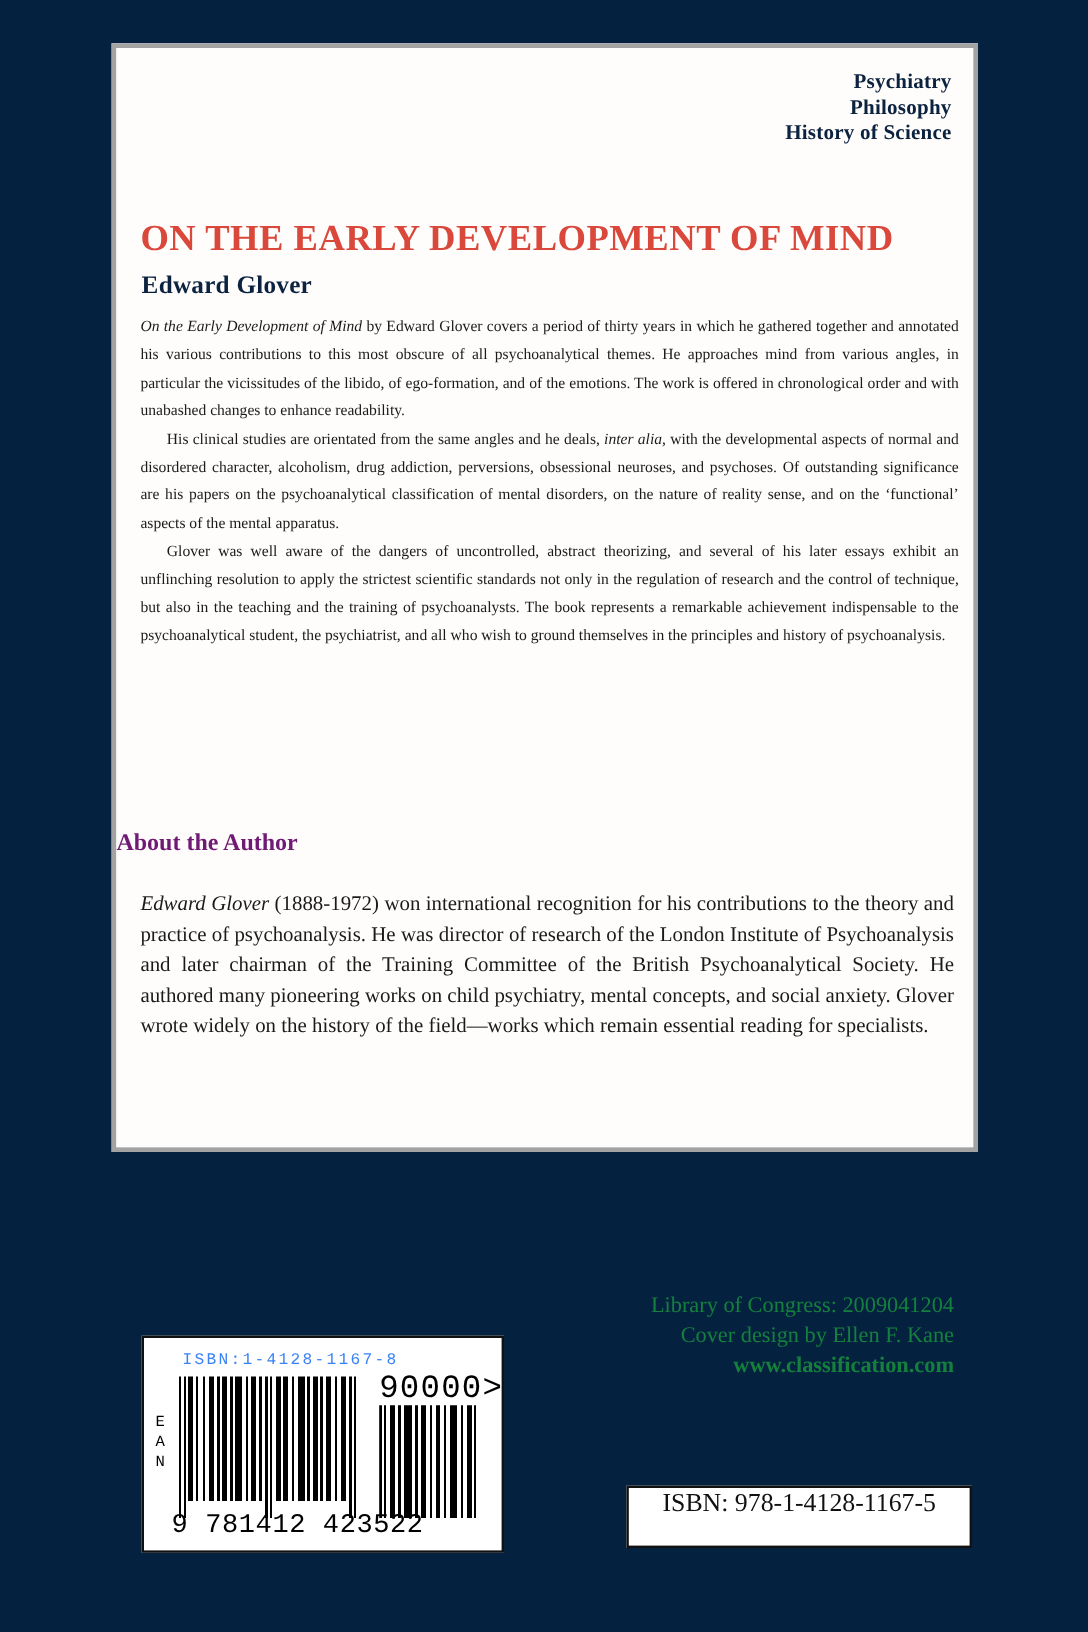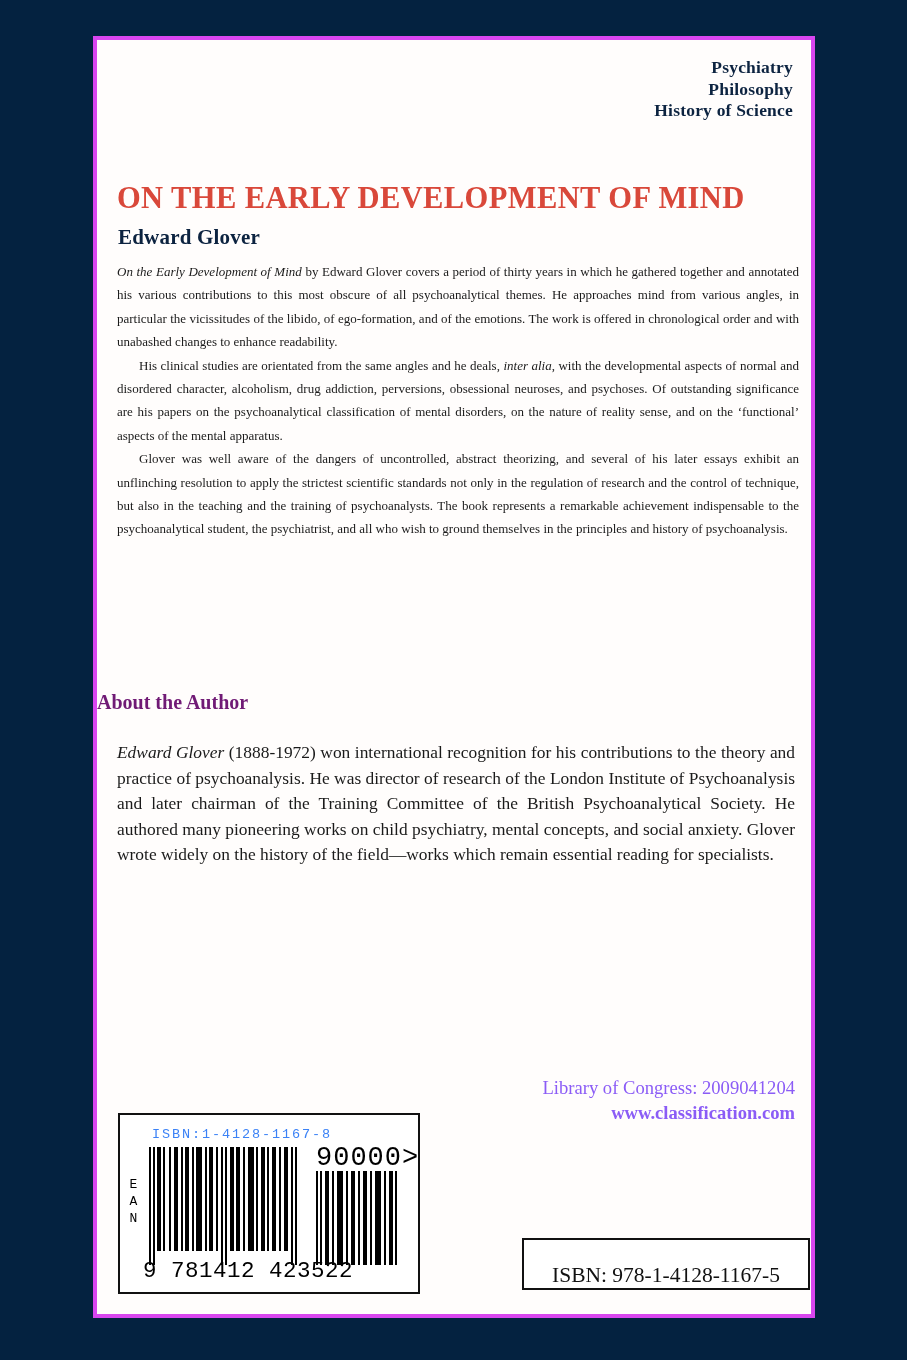--- a/index.html
+++ b/index.html
@@ -22,22 +22,22 @@
     background: #042240;
     box-sizing: border-box;
   }
 
   
   .frame {
     position: absolute;
     left: 93px;
     top: 36px;
     width: 722px;
-    height: 1282px;
-    border: 4px solid #d946ef;
+    height: 924px;
+    border: 4px solid #a3a3a3;
     background: #ffffff;
     box-sizing: border-box;
   }
 
   .page {
     position: absolute;
     inset: 0;
     background: #fffdfc;
     box-sizing: border-box;
     padding: 0;
@@ -123,35 +123,35 @@
   .bio em { font-style: italic; }
 
   
   .pubinfo {
     position: absolute;
     right: 16px;
     top: 1035px;
     text-align: right;
     font-size: 18.6px;
     line-height: 25.2px;
-    color: #8b5cf6;
+    color: #15803d;
   }
   .pubinfo .site { font-weight: bold; }
 
   
   .isbn-box {
     position: absolute;
     left: 425px;
     top: 1198px;
     width: 288px;
     height: 52px;
     border: 2px solid #111;
     box-sizing: border-box;
     display: flex;
-    align-items: flex-end;
+    align-items: flex-start;
     justify-content: center;
     font-size: 21.5px;
     color: #111;
     background: #fff;
   }
 
   
   .barcode-box {
     position: absolute;
     left: 21px;
@@ -242,20 +242,21 @@
       </div>
 
       <div class="about-head">About the Author</div>
 
       <div class="bio">
         <p><em>Edward Glover</em><span> (1888-1972) won international recognition for his contributions to the theory and practice of psychoanalysis. He was director of research of the London Institute of Psychoanalysis and later chairman of the Training Committee of the British Psychoanalytical Society. He authored many pioneering works on child psychiatry, mental concepts, and social anxiety.  Glover wrote widely on the history of the field—works which remain essential reading for specialists.</span></p>
       </div>
 
       <div class="pubinfo">
         <div>Library of Congress: 2009041204</div>
+        <div>Cover design by Ellen F. Kane</div>
         <div class="site">www.classification.com</div>
       </div>
 
       <div class="isbn-box">
         <span>ISBN: 978-1-4128-1167-5</span>
       </div>
 
       <div class="barcode-box">
         <div class="bc-isbn">ISBN:1-4128-1167-8</div>
         <div class="bc-ean">EAN</div>

